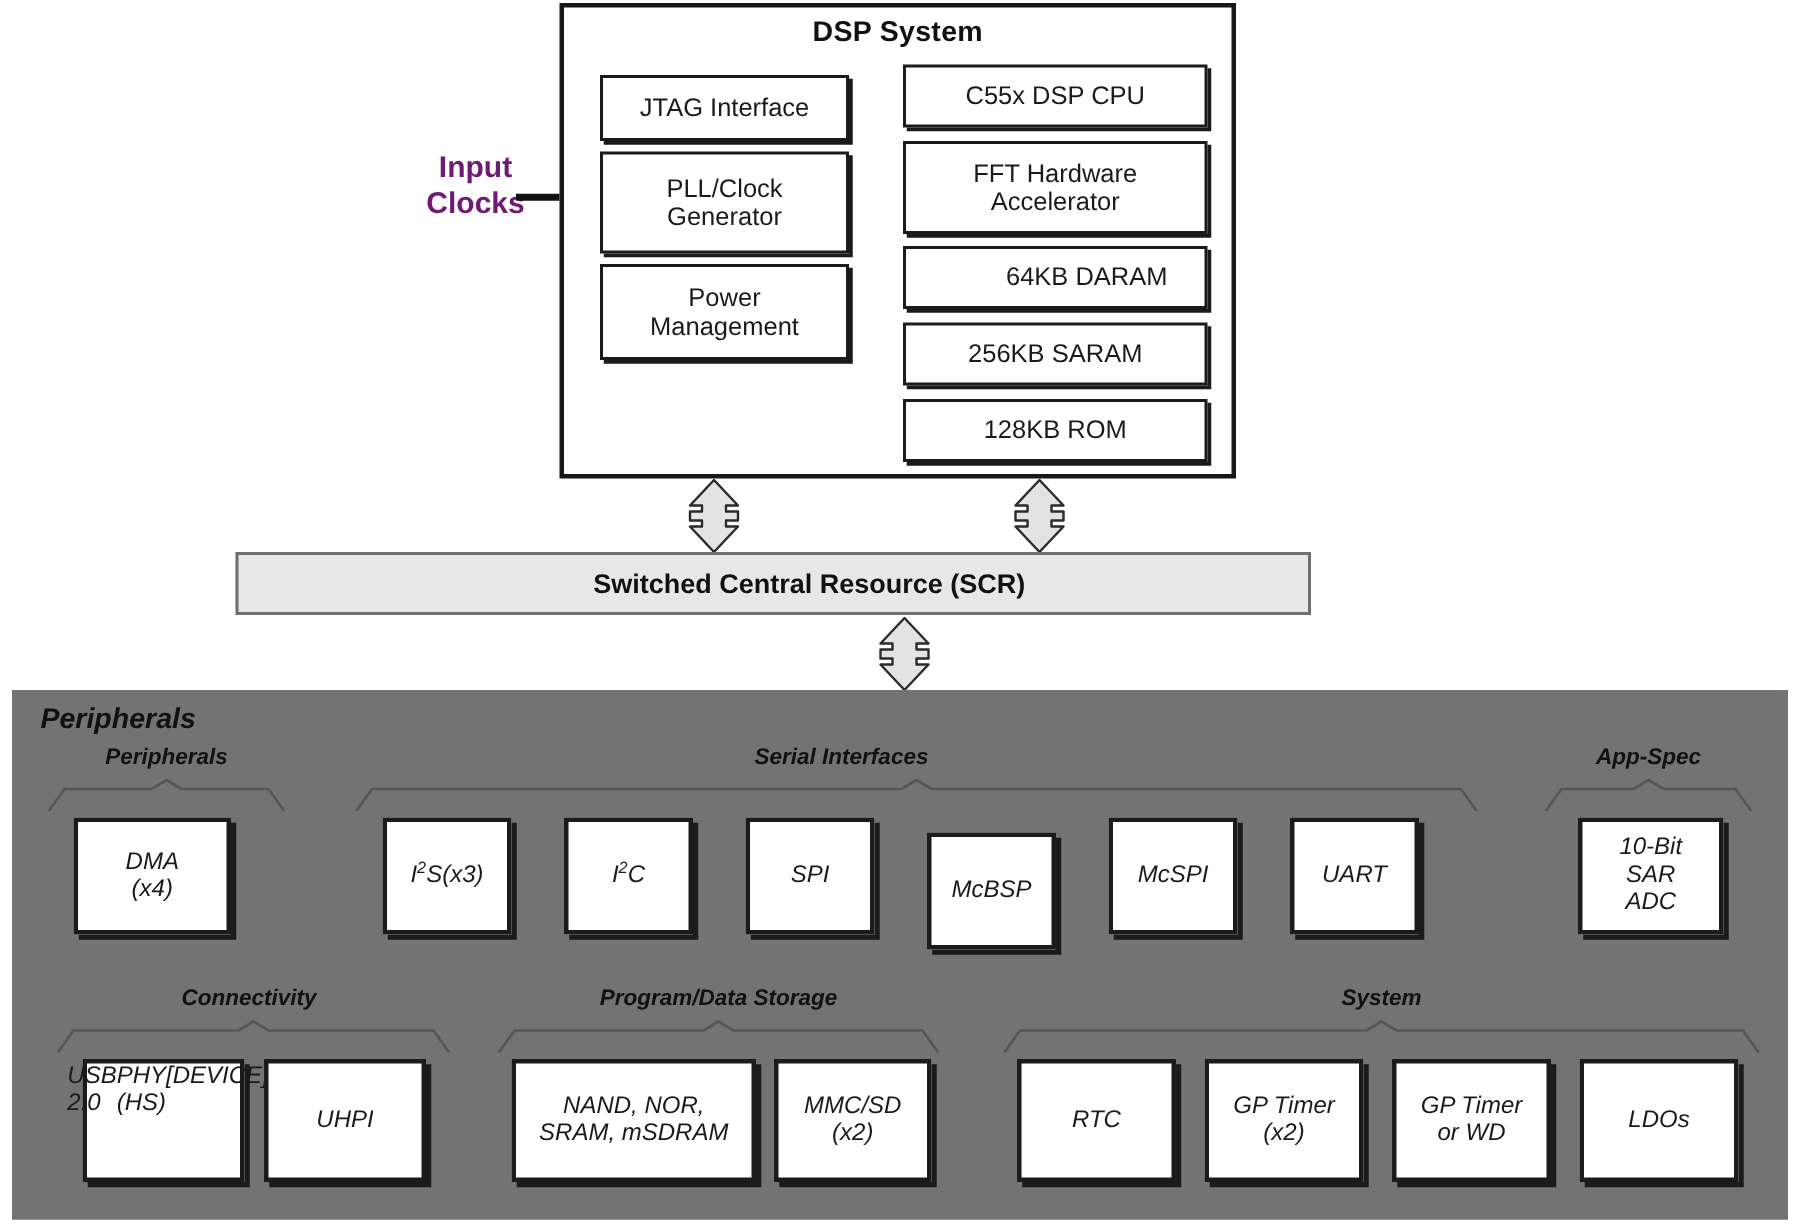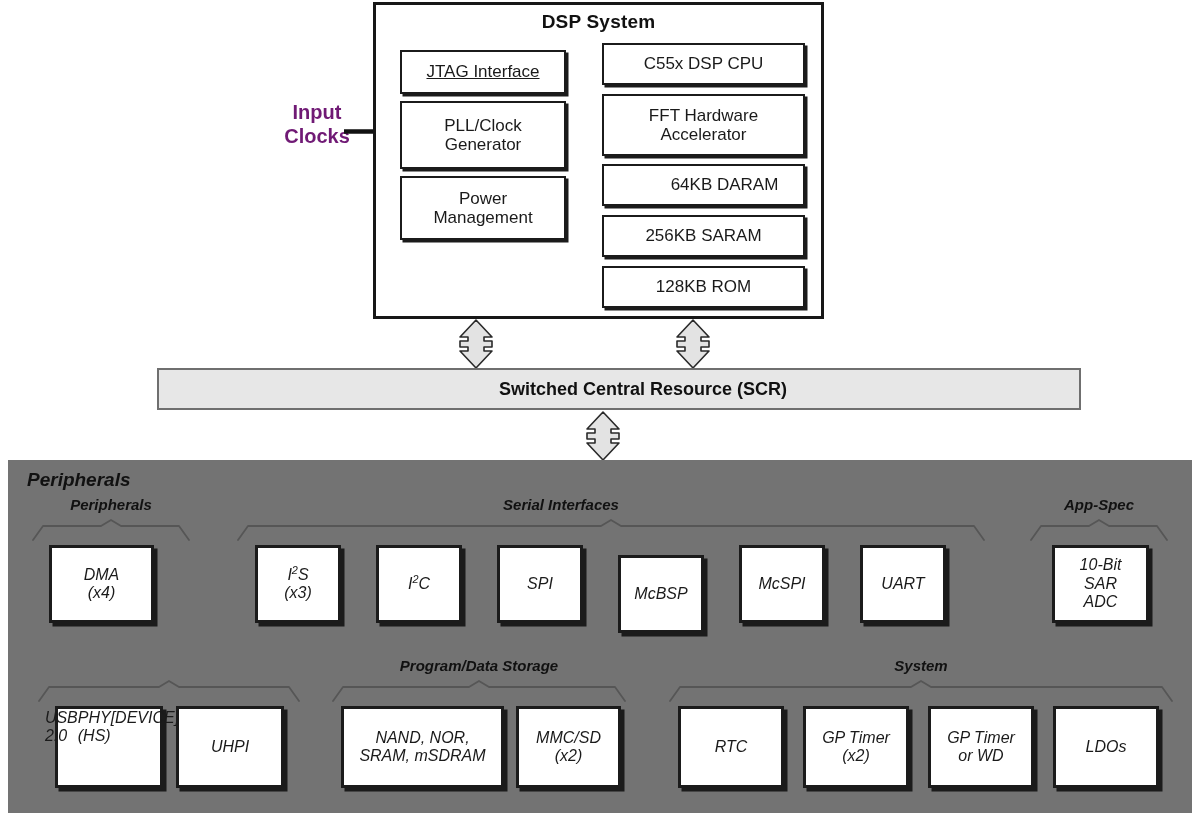--- a/index.html
+++ b/index.html
@@ -52,21 +52,21 @@
     text-align: center;
     font-size: 20px; font-weight: bold; color: #701a75;
     line-height: 1.2;
   }
   #input-clock-arrow {
     left: 344px; top: 125px; width: 48px; height: 13px;
   }
 
   
   #scr-bar {
-    left: 157px; top: 368px; width: 924px; height: 42px;
+    left: 157px; top: 368px; width: 717px; height: 42px;
     background: #e7e7e7;
     border: 2px solid #6f6f6f;
     display: flex; align-items: center; justify-content: center;
     font-size: 18px; font-weight: bold; color: #111; padding-left: 48px;
   }
 
   
   .dblarrow { position: absolute; }
 
   
@@ -114,21 +114,21 @@
     <div>Input</div>
     <div>Clocks</div>
   </div>
   <svg class="abs" id="input-clock-arrow" viewBox="0 0 48 13">
     <path d="M0 4.2 H33 V0.4 L47.5 6.5 L33 12.6 V8.8 H0 Z" fill="#111"></path>
   </svg>
 
   <div class="abs" id="dsp-system">
     <div id="dsp-title">DSP System</div>
 
-    <div class="dspbox" style="left:24px; top:45px; width:166px; height:44px;text-decoration:underline;">
+    <div class="dspbox" style="left:24px; top:45px; width:166px; height:44px;">
       <span>JTAG Interface</span>
     </div>
 
     <div class="dspbox" style="left:24px; top:96px; width:166px; height:68px; flex-direction:column;">
       <span>PLL/Clock</span>
       <span>Generator</span>
     </div>
 
     <div class="dspbox" style="left:24px; top:171px; width:166px; height:64px; flex-direction:column;">
       <span>Power</span>
@@ -183,21 +183,21 @@
     <div class="pbox" style="left:38px; top:82px; width:105px; height:78px; flex-direction:column;">
       <span>DMA</span>
       <span>(x4)</span>
     </div>
 
     <div class="group-label" style="left:455px; top:33px; width:190px;">Serial Interfaces</div>
     <svg class="brace" style="left:225px; top:56px; width:750px; height:22px;" viewBox="0 0 750 22" preserveAspectRatio="none">
       <path d="M2 21 L12 7 H365 L375 1 L385 7 H738 L748 21" fill="none" stroke="#565656" stroke-width="1.8" stroke-linejoin="round" stroke-linecap="round"></path>
     </svg>
 
-    <div class="pbox" style="left:244px; top:82px; width:86px; height:78px; flex-direction:column;">
+    <div class="pbox" style="left:244px; top:82px; width:86px; height:78px; ">
       <span>I<sup>2</sup>S</span>
       <span>(x3)</span>
     </div>
     <div class="pbox" style="left:365px; top:82px; width:86px; height:78px;">
       <span>I<sup>2</sup>C</span>
     </div>
     <div class="pbox" style="left:486px; top:82px; width:86px; height:78px;">
       <span>SPI</span>
     </div>
     <div class="pbox" style="left:607px; top:82px; width:86px; height:78px;margin-top:10px;">
@@ -213,20 +213,21 @@
     <div class="group-label" style="left:1018px; top:33px; width:140px;">App-Spec</div>
     <svg class="brace" style="left:1018px; top:56px; width:140px; height:22px;" viewBox="0 0 140 22" preserveAspectRatio="none">
       <path d="M2 21 L12 7 H60 L70 1 L80 7 H128 L138 21" fill="none" stroke="#565656" stroke-width="1.8" stroke-linejoin="round" stroke-linecap="round"></path>
     </svg>
     <div class="pbox" style="left:1041px; top:82px; width:97px; height:78px; flex-direction:column;">
       <span>10-Bit</span>
       <span>SAR</span>
       <span>ADC</span>
     </div>
 
+    <div class="group-label" style="left:20px; top:194px; width:270px;">Connectivity</div>
     <svg class="brace" style="left:26px; top:217px; width:264px; height:22px;" viewBox="0 0 264 22" preserveAspectRatio="none">
       <path d="M2 21 L12 7 H122 L132 1 L142 7 H252 L262 21" fill="none" stroke="#565656" stroke-width="1.8" stroke-linejoin="round" stroke-linecap="round"></path>
     </svg>
     <div class="pbox left-align" style="left:44px; top:243px; width:108px; height:82px; flex-direction:row; align-items:flex-start; justify-content:center;">
       <span>USB 2.0</span>
       <span>PHY (HS)</span>
       <span>[DEVICE]</span>
     </div>
     <div class="pbox" style="left:165px; top:243px; width:108px; height:82px;">
       <span>UHPI</span>

